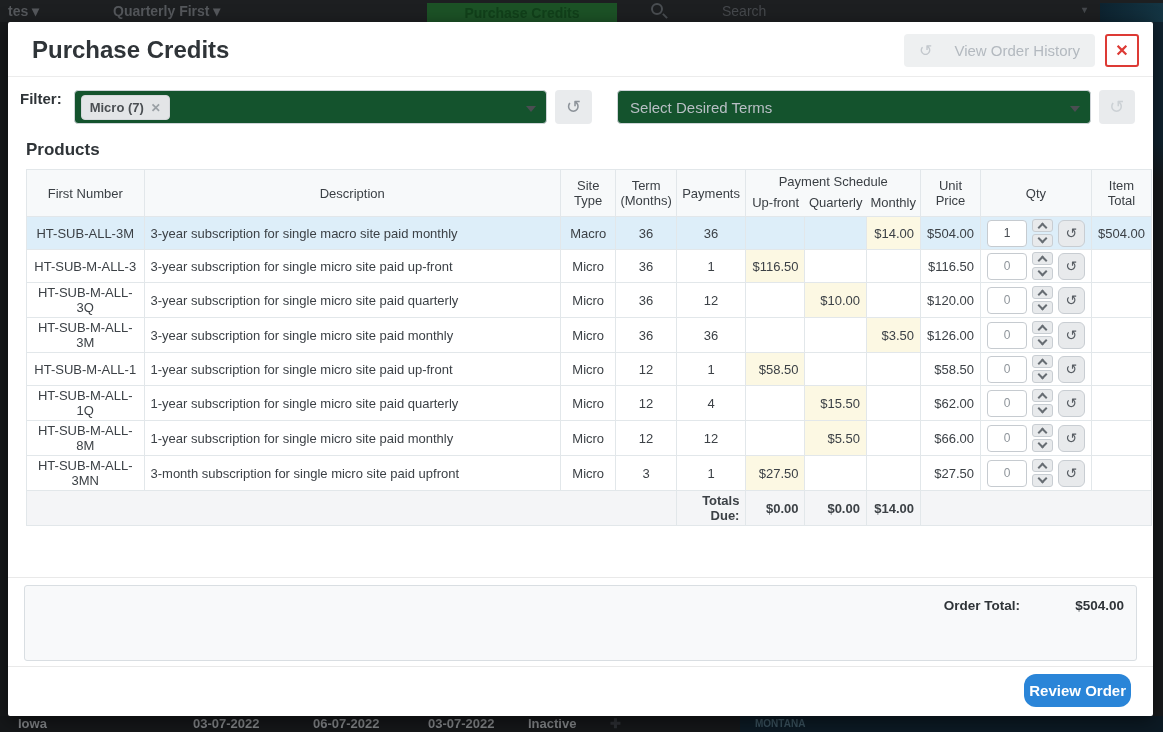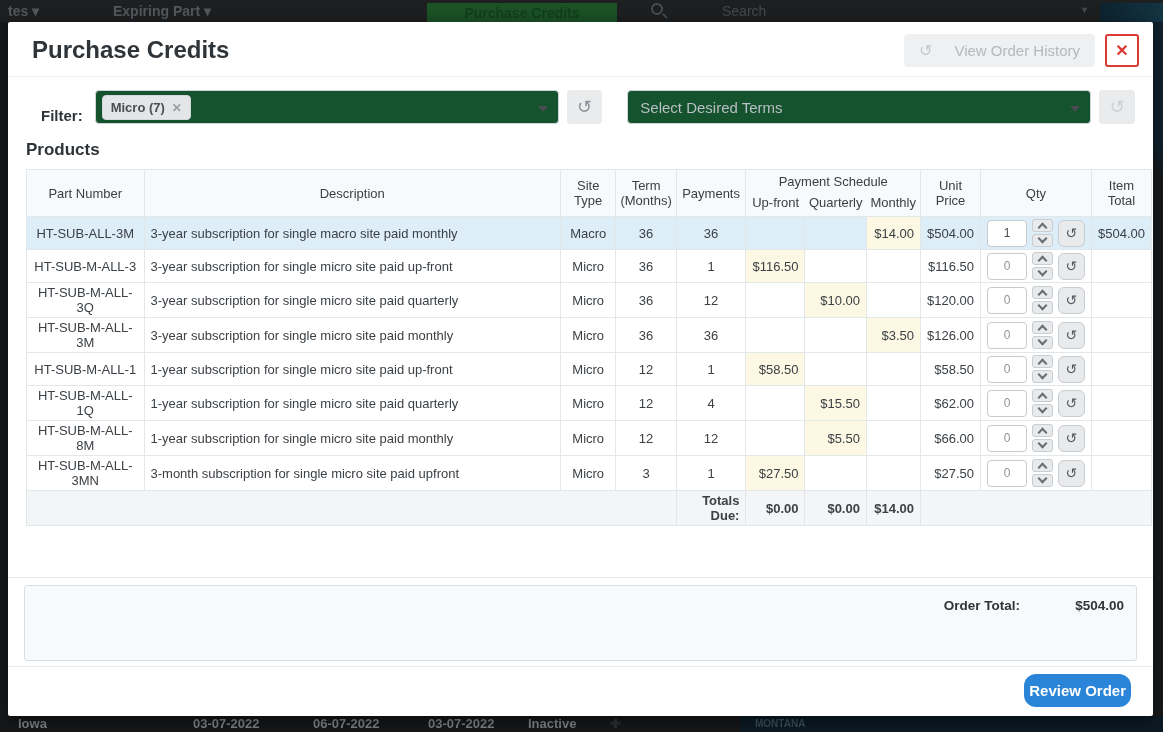--- a/index.html
+++ b/index.html
@@ -43,21 +43,21 @@
   .modal-title { position:absolute; left:24px; top:14px; font-size:24px; font-weight:bold; color:#2f3438; }
   .history-btn { position:absolute; right:58px; top:12px; height:33px; min-width:190px;
     background:#eef0f1; border:none; border-radius:4px; color:#b3b9bf; font-size:15px;
     font-family:inherit; padding:0 15px; cursor:default; }
   .history-btn .h-icon { color:#c3c8cd; font-size:16px; margin-right:22px; }
   .close-btn { position:absolute; right:14px; top:12px; width:34px; height:33px;
     background:#fff; border:2px solid #dd3a35; border-radius:3px; color:#dd3a35;
     font-size:16px; font-weight:bold; line-height:1; cursor:pointer; }
 
   
-  .filter-bar { display:flex; align-items:flex-end; padding:13px 18px 10px 33px; }
+  .filter-bar { display:flex; align-items:flex-start; padding:13px 18px 10px 12px; }
   .filter-label { font-size:15px; font-weight:bold; margin-right:12px; color:#2f3438; }
   .select { position:relative; height:34px; border:1px solid #cfd4d8; border-radius:4px;
     display:flex; align-items:center; padding:0 26px 0 6px; background:#14532d; }
   .select-filter { width:482px; }
   .select-terms { width:482px; }
   .caret { position:absolute; right:10px; top:15px; width:0; height:0;
     border-left:5px solid transparent; border-right:5px solid transparent;
     border-top:6px solid #4a4e52; }
   .tag { background:#e3e5e7; border:1px solid #d4d7da; border-radius:4px;
     padding:4px 8px; font-size:13px; font-weight:bold; color:#4a4e52; }
@@ -112,21 +112,21 @@
   .t-value { width:88px; text-align:right; }
   .footer-bar { border-top:1px solid #e9e9e9; text-align:right; padding:7px 22px 9px 22px; }
   .review-btn { background:#2a85d8; color:#fff; border:none; border-radius:12px;
     font-size:15px; font-weight:bold; font-family:inherit; padding:8px 5px; cursor:pointer; }
 </style>
 </head>
 <body>
 
 <div class="bg-top">
   <span class="bg-left">tes ▾</span>
-  <span class="bg-sort">Expiring Part ▾</span>
+  <span class="bg-sort">Quarterly First ▾</span>
   <span class="bg-green-btn">Purchase Credits</span>
   <span class="bg-search-icon"></span>
   <span class="bg-search">Search</span>
   <span class="bg-caret2">▾</span>
   <span class="bg-map-top"></span>
 </div>
 
 <div class="bg-bottom">
   <span style="left:18px">Iowa</span>
   <span style="left:193px">03-07-2022</span>
@@ -161,21 +161,21 @@
       <span class="caret"></span>
     </div>
     <button class="reset-btn disabled"><span>↺</span></button>
   </div>
 
   <div class="products-heading">Products</div>
 
   <table class="products">
     <thead>
       <tr class="group">
-        <th rowspan="2" class="col-part">Part Number</th>
+        <th rowspan="2" class="col-part">First Number</th>
         <th rowspan="2" class="col-desc">Description</th>
         <th rowspan="2" class="col-site">Site Type</th>
         <th rowspan="2" class="col-term">
           <div>Term</div>
           <div>(Months)</div>
         </th>
         <th rowspan="2" class="col-pay">Payments</th>
         <th colspan="3" class="group-th">Payment Schedule</th>
         <th rowspan="2" class="col-unit">Unit Price</th>
         <th rowspan="2" class="col-qty">Qty</th>

